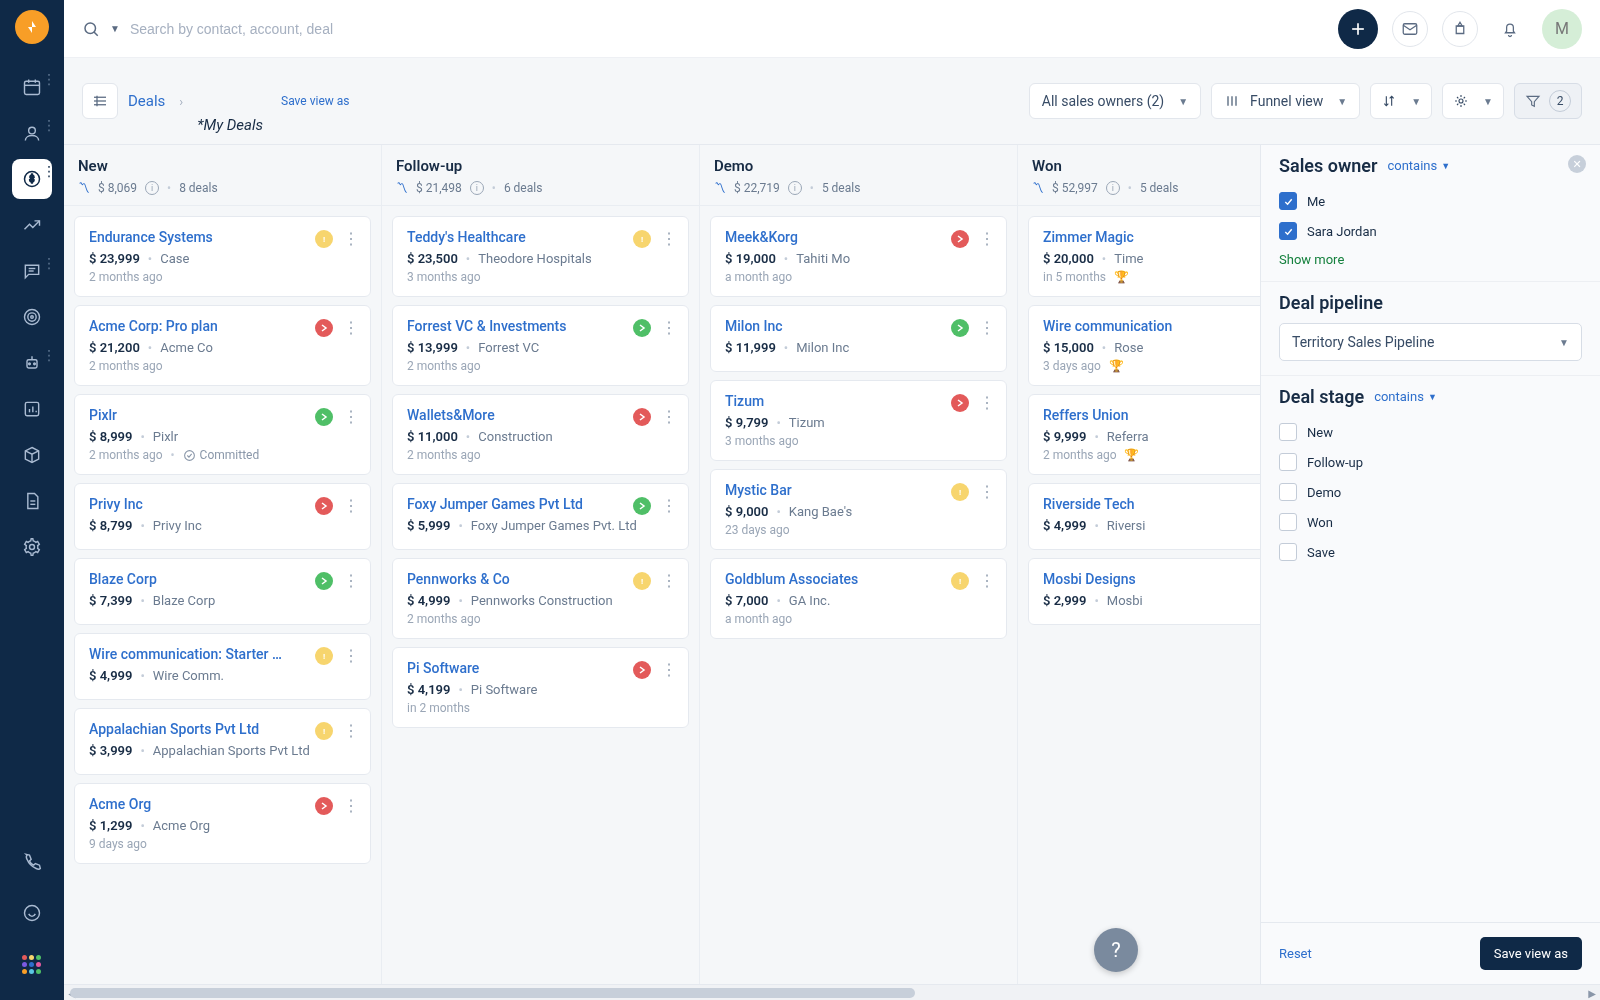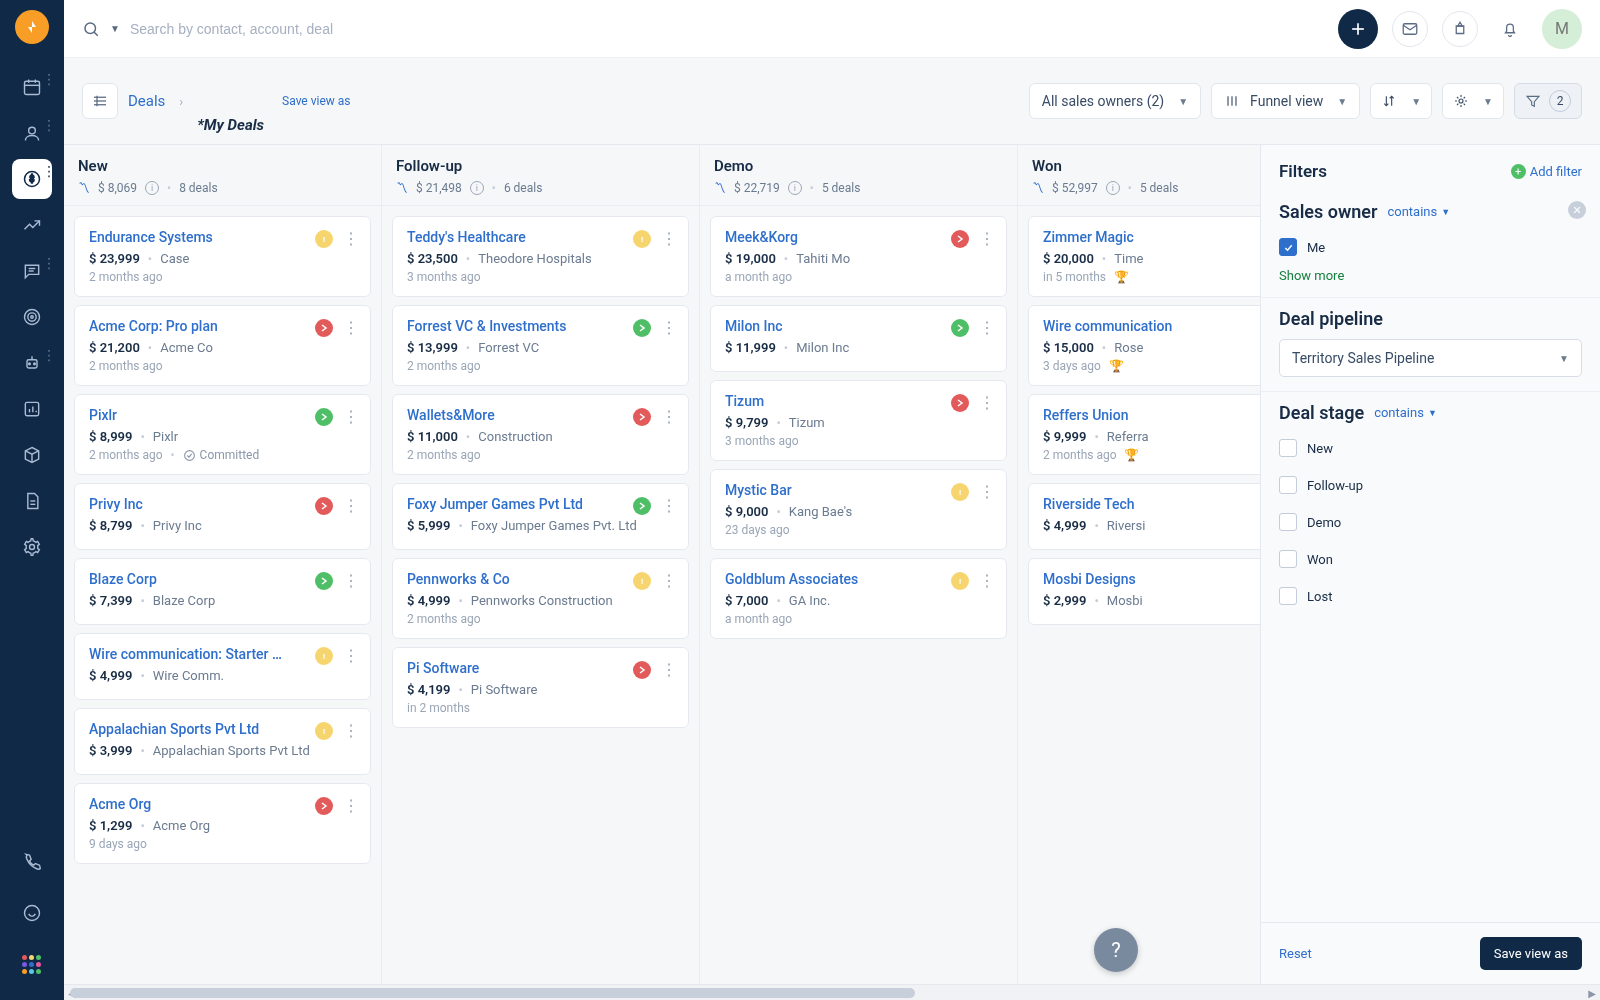--- a/index.html
+++ b/index.html
@@ -24,21 +24,21 @@
 .search-wrap input::placeholder { color:#A6B0C0; }
 .topbar .tbtn { width:36px; height:36px; border-radius:50%; display:flex; align-items:center; justify-content:center; cursor:pointer; border:1px solid #E2E6EC; color:#5B6B82; }
 .topbar .plus { width:40px; height:40px; background:#0F2947; border-radius:50%; display:flex; align-items:center; justify-content:center; color:#fff; font-size:22px; cursor:pointer; }
 .avatar { width:40px; height:40px; border-radius:50%; background:#D5EED7; display:flex; align-items:center; justify-content:center; color:#777; font-size:16px; }
 
 
 .toolbar { display:flex; align-items:center; padding: 10px 18px; gap: 10px; background:#F5F7F9; border-bottom:1px solid #E5E9EF; }
 .breadcrumb { display:flex; align-items:center; gap:14px; }
 .sqbtn { width:36px; height:36px; background:#fff; border:1px solid #E2E6EC; border-radius:6px; display:flex; align-items:center; justify-content:center; cursor:pointer; color:#5B6B82; }
 .bc-link { color:#2E6FCC; font-size:15px; cursor:pointer; }
-.bc-current { color:#182C45; font-style:italic; font-weight:700; font-size:15px;margin-top:48px; }
+.bc-current { color:#182C45; font-style:italic; font-weight:400; font-size:15px;margin-top:48px; }
 .bc-save { color:#2E6FCC; font-size:12px; cursor:pointer; margin-left:4px; }
 .chev { color:#A6B0C0; }
 .toolbar .spacer { flex:1; }
 .pillbtn { height:36px; background:#fff; border:1px solid #E2E6EC; border-radius:6px; display:flex; align-items:center; padding: 0 12px; gap:10px; font-size:14px; color:#384C66; cursor:pointer; }
 .pillbtn .cd { color:#6B7B90; font-size:10px; margin-left:4px; }
 .filterbtn { height:36px; background:#EEF1F5; border:1px solid #D7DDE6; border-radius:6px; display:flex; align-items:center; padding:0 10px; gap:8px; cursor:pointer; }
 .filterbtn .count { width:22px; height:22px; border-radius:50%; border:1px solid #C3CCD8; display:flex; align-items:center; justify-content:center; font-size:12px; color:#384C66; }
 
 
 .board-wrap { flex:1; display:flex; min-height:0; background:#F5F7F9; }
@@ -67,21 +67,21 @@
 
 .filters { width: 340px; background:#F9FAFC; border-left:1px solid #E5E9EF; display:flex; flex-direction:column; }
 .filters-head { display:flex; align-items:center; justify-content:space-between; padding: 16px 18px 10px; }
 .filters-head h2 { font-size:17px; font-weight:600; }
 .addfilter { color:#2E6FCC; font-size:13px; display:flex; align-items:center; gap:4px; cursor:pointer; }
 .addfilter .pl { width:15px; height:15px; border-radius:50%; background:#4FBF67; color:#fff; display:flex; align-items:center; justify-content:center; font-size:11px; }
 .fsection { padding: 10px 18px 14px; border-bottom:1px solid #EDEFF3; position:relative; }
 .fsection .lblrow { display:flex; align-items:center; gap:10px; margin-bottom:10px; }
 .fsection .lbl { font-weight:600; font-size:18px; }
 .contains { color:#2E6FCC; font-size:13px; display:flex; align-items:center; gap:4px; cursor:pointer;justify-content:flex-end; }
-.frow { display:flex; align-items:center; gap:10px; padding:6px 0;margin-top:7px; }
+.frow { display:flex; align-items:center; gap:10px; padding:6px 0; }
 .chk { width:18px; height:18px; border:1px solid #C3CCD8; border-radius:3px; background:#fff; display:flex; align-items:center; justify-content:center; cursor:pointer; flex-shrink:0; }
 .chk.checked { background:#2E6FCC; border-color:#2E6FCC; color:#fff; }
 .showmore { color:#15803d; font-size:13px; cursor:pointer; padding-top:6px; display:inline-block; }
 .closex { position:absolute; top:10px; right:14px; width:18px; height:18px; border-radius:50%; background:#C7CFDA; color:#fff; display:flex; align-items:center; justify-content:center; font-size:11px; cursor:pointer; }
 .fselect { width:100%; height:38px; border:1px solid #D7DDE6; border-radius:5px; background:#fff; display:flex; align-items:center; justify-content:space-between; padding:0 12px; font-size:14px; color:#384C66; cursor:pointer; }
 .filters-foot { margin-top:auto; padding: 14px 18px; display:flex; align-items:center; justify-content:space-between; border-top:1px solid #E5E9EF; }
 .reset { color:#2E6FCC; font-size:13px; cursor:pointer; }
 .savebtn { background:#0F2947; color:#fff; padding:9px 14px; border-radius:5px; font-size:13px; cursor:pointer; }
 
 
@@ -762,45 +762,46 @@
                   <span class="amt">$ 2,999</span>
                   <span class="dotsep">•</span>
                   <span>Mosbi</span>
                 </div>
               </div>
             </div>
           </div>
         </div>
 
       <div class="filters">
-        <div class="filters-head">
-          <h2>Filters</h2>
-          <span class="addfilter">
-              <span class="pl">+</span>
-              <span>Add filter</span>
-            </span>
-        </div>
         <div class="fsection">
           <span class="closex">✕</span>
           <div class="lblrow">
               <span class="lbl">Sales owner</span>
               <span class="contains">
                 <span>contains</span> 
                 <span style="font-size:9px">▼</span>
               </span>
             </div>
           <div id="owner-items">
               <div class="frow">
                 <span class="chk checked">
                   <svg width="11" height="11" viewBox="0 0 24 24" fill="none" stroke="#fff" stroke-width="3">
                     <polyline points="5 13 10 18 19 7"></polyline>
                   </svg>
                 </span>
                 <span>Me</span>
               </div>
+              <div class="frow">
+                <span class="chk checked">
+                  <svg width="11" height="11" viewBox="0 0 24 24" fill="none" stroke="#fff" stroke-width="3">
+                    <polyline points="5 13 10 18 19 7"></polyline>
+                  </svg>
+                </span>
+                <span>Sara Jordan</span>
+              </div>
             </div>
           <span class="showmore">Show more</span>
         </div>
         <div class="fsection">
           <div class="lblrow">
               <span class="lbl">Deal pipeline</span>
             </div>
           <div class="fselect">
               <span>Territory Sales Pipeline</span>
               <span style="font-size:10px;color:#6B7B90">▼</span>
@@ -826,21 +827,21 @@
               <div class="frow">
                 <span class="chk"></span>
                 <span>Demo</span>
               </div>
               <div class="frow">
                 <span class="chk"></span>
                 <span>Won</span>
               </div>
               <div class="frow">
                 <span class="chk"></span>
-                <span>Lost</span>
+                <span>Save</span>
               </div>
             </div>
         </div>
         <div class="filters-foot">
           <span class="reset">Reset</span>
           <span class="savebtn">Save view as</span>
         </div>
       </div>
     </div>
 

